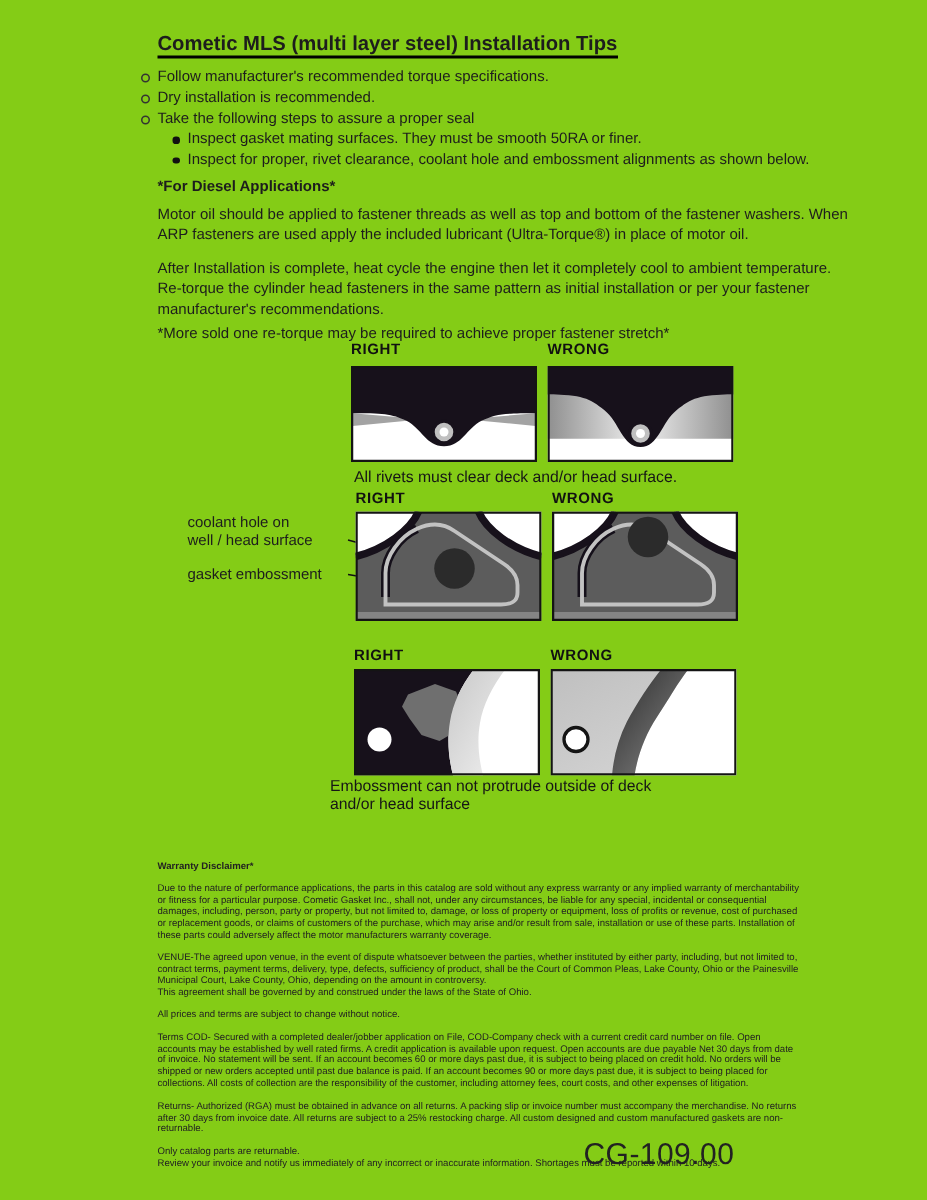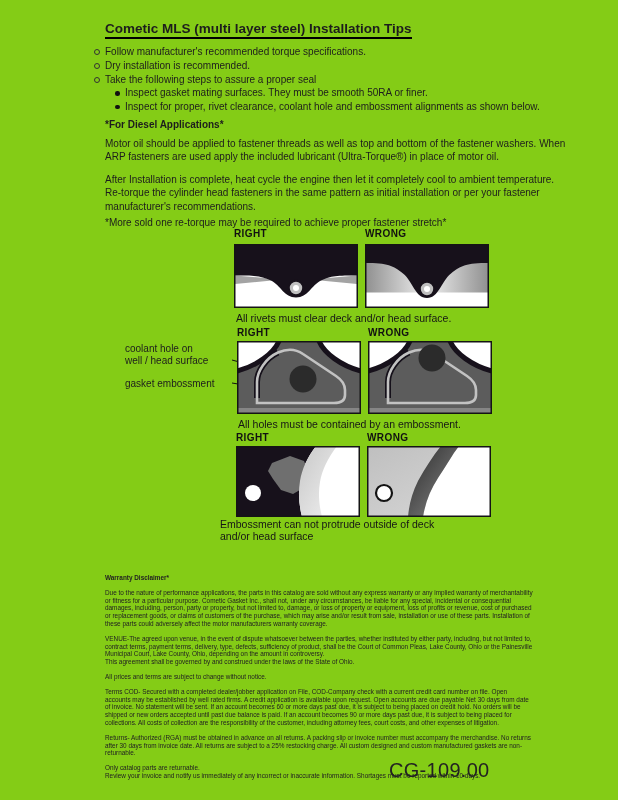--- a/index.html
+++ b/index.html
@@ -135,21 +135,20 @@
       <path d="M42,0 C37,12 20,25 0,30" fill="none" stroke="#17111b" stroke-width="5"></path>
       <path d="M124,0 H82 C87,12 104,25 124,30 Z" fill="#ffffff"></path>
       <path d="M82,0 C87,12 104,25 124,30" fill="none" stroke="#17111b" stroke-width="5"></path>
       <path d="M20,57 L20,41 C20,30 29,17 41,11.5" fill="none" stroke="#15101a" stroke-width="6"></path>
       <path d="M20,62 L20,41 C20,30 29,17 41,11.5 C50,7.5 59,8 66,13 L99,35 C105,39 108,43 108,49 L108,54 C108,60 104,62 97,62 Z" fill="none" stroke="#c2c2c2" stroke-width="2.6"></path>
       <circle cx="64" cy="17" r="13.5" fill="#2b2b2b"></circle>
       <rect x="0.75" y="0.75" width="122.5" height="71.5" fill="none" stroke="#141414" stroke-width="1.5"></rect>
     </svg>
   </div>
 
-  <div class="cap" style="left:238px;top:418px;">All holes must be contained by an embossment.</div>
 
   <div class="fig-label" style="left:236px;top:432px;">RIGHT</div>
   <div class="fig-label" style="left:367px;top:432px;">WRONG</div>
 
   <div class="fig" style="left:236px;top:446px;">
     <svg width="124" height="71" viewBox="0 0 124 71">
       <defs>
         <linearGradient id="g3r" x1="0" y1="0" x2="1" y2="1">
           <stop offset="0" stop-color="#c8c8c8"></stop>
             <stop offset="1" stop-color="#f0f0f0"></stop>

